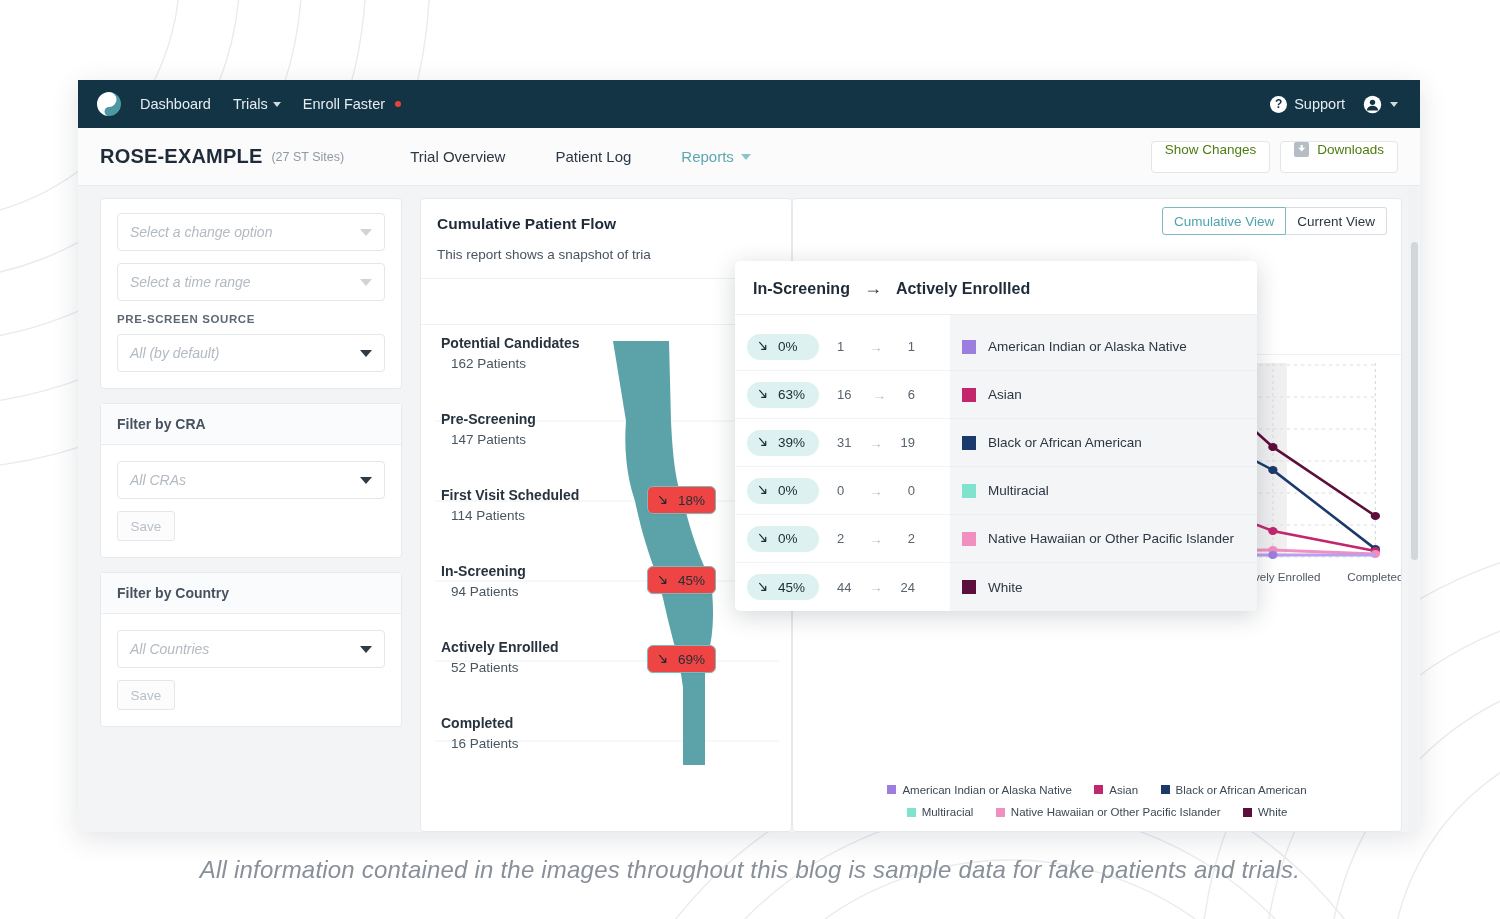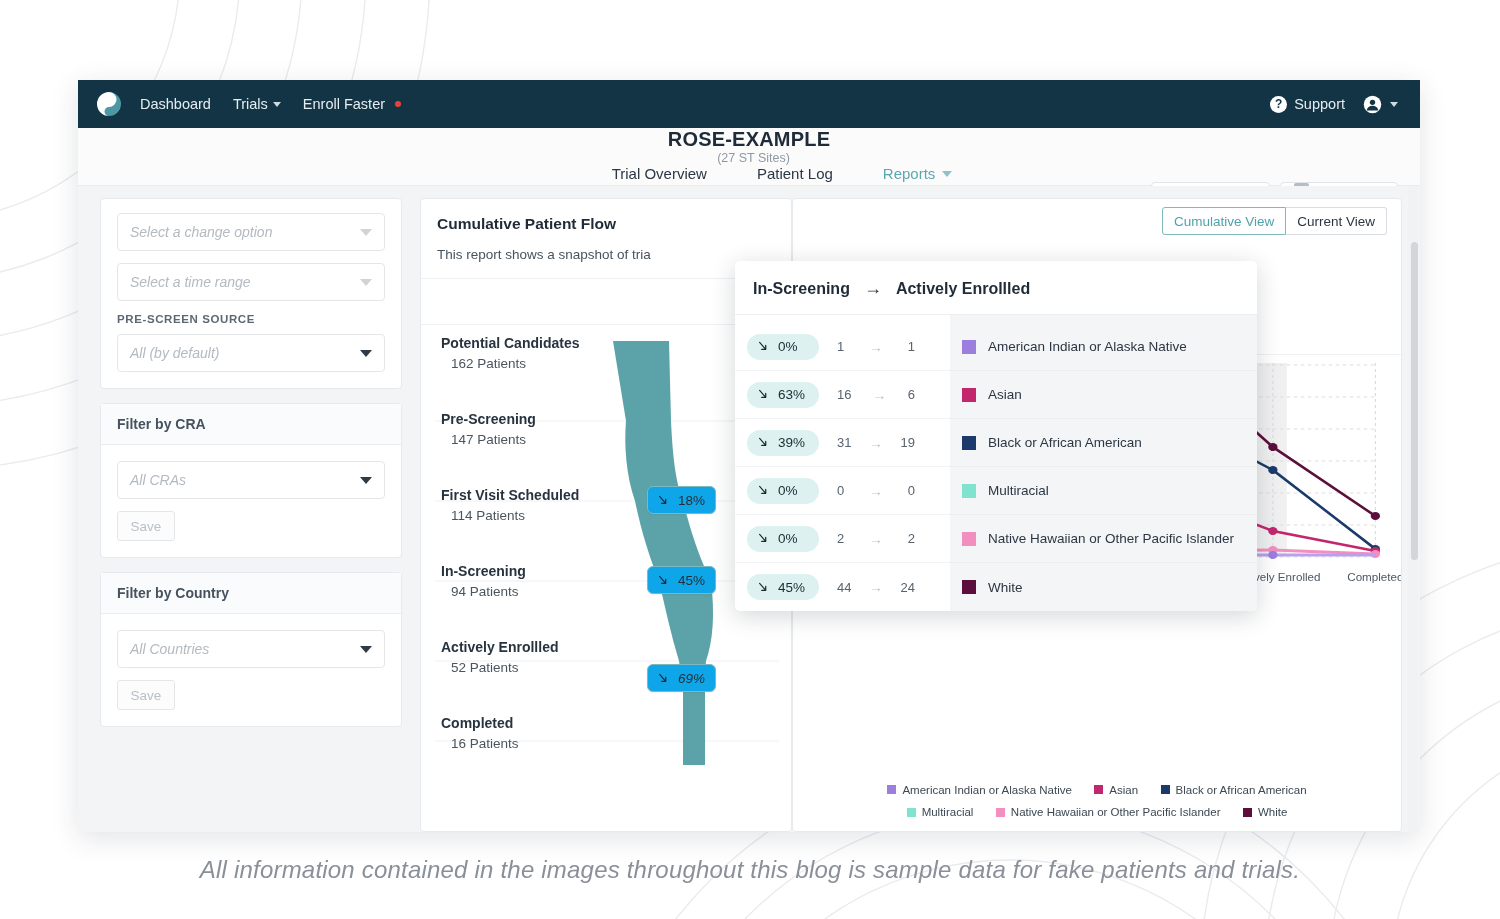--- a/index.html
+++ b/index.html
@@ -32,21 +32,21 @@
   .reddot { width:6px;height:6px;border-radius:50%;background:#e8413a;display:inline-block; margin-left:5px;}
   .topnav-right { margin-left:auto; display:flex; align-items:center; gap:18px; padding-right:6px;}
   .support { display:flex;align-items:center;gap:7px;font-size:14.5px;color:#e6edf1; }
   .icon-circ { width:17px;height:17px;border-radius:50%;background:#fff;color:#123445;
     font-size:12px;font-weight:bold;display:flex;align-items:center;justify-content:center;}
   .avatar-wrap { display:flex;align-items:center;gap:8px; }
 
   
   .trialbar {
     height:58px; background:#fbfbfc; border-bottom:1px solid #e8eaed;
-    display:flex; align-items:center; padding:0 22px; position:relative;flex-direction:column;
+    display:flex; align-items:center; padding:0 22px; position:relative;
   }
   .trial-title { font-size:20px; font-weight:bold; color:#1f2b38; letter-spacing:.2px;}
   .trial-sub { font-size:12.5px; color:#8e99a4; margin-left:9px; }
   .tabs { display:flex; gap:50px; margin-left:66px; }
   .tab { font-size:15px; color:#2b3744; cursor:pointer; display:flex;align-items:center;gap:7px;}
   .tab.active { color:#5ba7b0; }
   .chev { width:0;height:0;border-left:5px solid transparent;border-right:5px solid transparent;border-top:6px solid #8ec3c9;}
   .hdr-btns { margin-left:auto; display:flex; gap:10px; }
   .hbtn { height:32px; border:1px solid #e2e5e9; border-radius:4px; background:#fff;
     display:flex; align-items:flex-start; gap:8px; padding:0 13px; font-size:13.5px; color:#4d7c0f; }
@@ -81,21 +81,21 @@
   .p-spacer { height:46px; border-bottom:1px solid #eef0f2; }
 
   
   .funnel-wrap { position:relative; height:440px; }
   .stages { position:absolute; left:20px; top:10px; }
   .stage { margin-bottom:40px; }
   .stage .s-name { font-size:14px; font-weight:bold; color:#27333f; }
   .stage .s-cnt  { font-size:13.5px; color:#49555f; margin-top:5px;margin-left:10px; }
   .fsvg { position:absolute; left:0; top:0; }
   .badge {
-    position:absolute; height:28px; border:1px solid #7fb8bd; border-radius:6px; background:#0ea5e9;
+    position:absolute; height:28px; border:1px solid #7fb8bd; border-radius:6px; background:#ef4444;
     display:flex; align-items:center; gap:7px; padding:9px 10px; font-size:13.5px; color:#243039;
     font-weight:500; box-shadow:0 1px 2px rgba(0,0,0,.05);
   }
   .dn { width:13px;height:13px; flex:none;}
 
   
   .viewtog { position:absolute; right:14px; top:8px; display:flex; z-index:3;}
   .vt { height:28px; padding:0 11px; font-size:13.5px; display:flex; align-items:center;
         border:1px solid #d9dde1; background:#fff; color:#2b3744;}
   .vt.active { color:#4fa3ac; border-color:#7fb8bd; border-radius:3px 0 0 3px;}
@@ -322,21 +322,21 @@
               <path d="M2 3 L9.5 11.5 M9.5 11.5 L9.5 6.5 M9.5 11.5 L4.5 11.5" stroke="#1d2a33" stroke-width="1.5" fill="none" stroke-linecap="round"></path>
             </svg>
             <span>18%</span>
           </div>
           <div class="badge" style="left:226px; top:241px;">
             <svg class="dn" viewBox="0 0 16 16">
               <path d="M2 3 L9.5 11.5 M9.5 11.5 L9.5 6.5 M9.5 11.5 L4.5 11.5" stroke="#1d2a33" stroke-width="1.5" fill="none" stroke-linecap="round"></path>
             </svg>
             <span>45%</span>
           </div>
-          <div class="badge" style="left:226px; top:339px;font-style:italic;">
+          <div class="badge" style="left:226px; top:320px;">
             <svg class="dn" viewBox="0 0 16 16">
               <path d="M2 3 L9.5 11.5 M9.5 11.5 L9.5 6.5 M9.5 11.5 L4.5 11.5" stroke="#1d2a33" stroke-width="1.5" fill="none" stroke-linecap="round"></path>
             </svg>
             <span>69%</span>
           </div>
         </div>
       </div>
 
       <div class="panel panel-right">
         <div class="viewtog">

